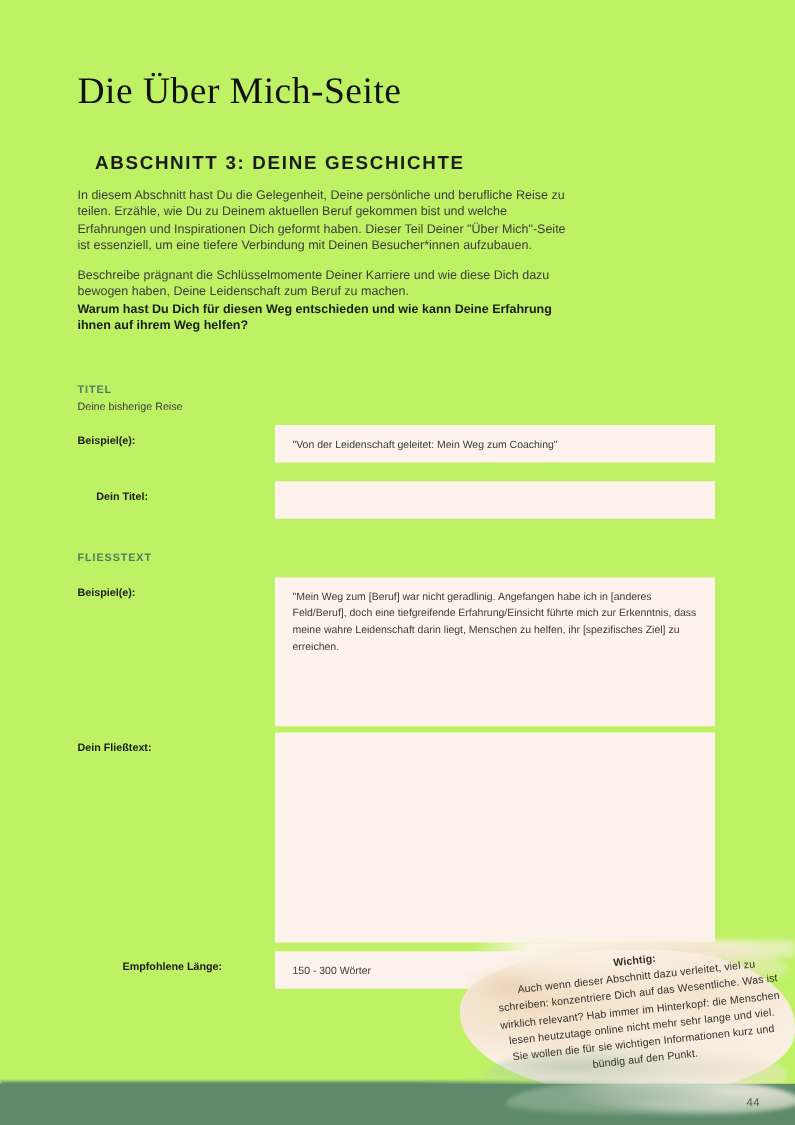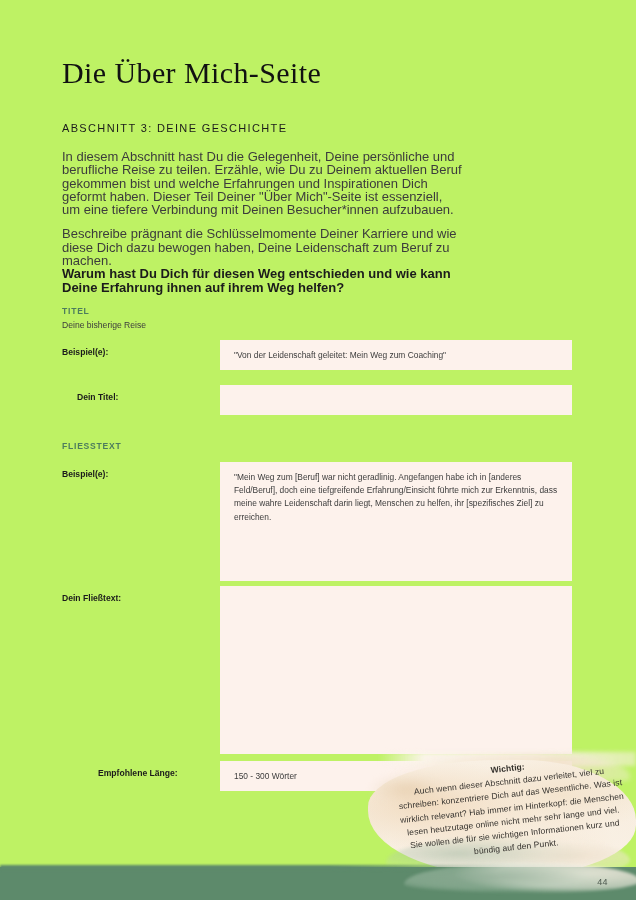--- a/index.html
+++ b/index.html
@@ -33,36 +33,36 @@
     font-size: 30px;
     font-weight: 400;
     color: #111111;
     letter-spacing: 0.4px;
     white-space: nowrap;
   }
 
   
   .section-heading {
     position: absolute;
-    left: 62px;
+    left: 76px;
     top: 122px;
-    font-size: 11px;
-    font-weight: normal;
+    font-size: 15px;
+    font-weight: bold;
     letter-spacing: 1.35px;
     color: #1b1b1b;
     white-space: nowrap;
   }
 
   
   .intro {
     position: absolute;
     left: 62px;
     top: 150px;
     width: 400px;
-    font-size: 13px;
+    font-size: 10px;
     line-height: 13.3px;
     color: #3c3c3c;
   }
   .intro p { margin-bottom: 11px; }
   .intro p:last-child { margin-bottom: 0; }
   .intro .strong { font-weight: bold; color: #1b1b1b; display: block; }
 
   
   .group { position: absolute; left: 0; width: 636px; }
 

